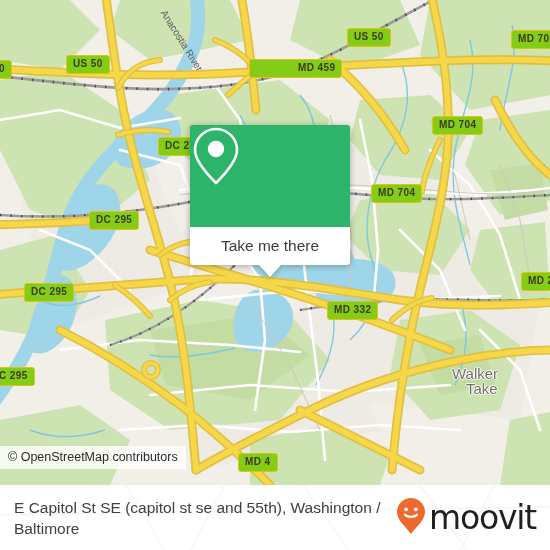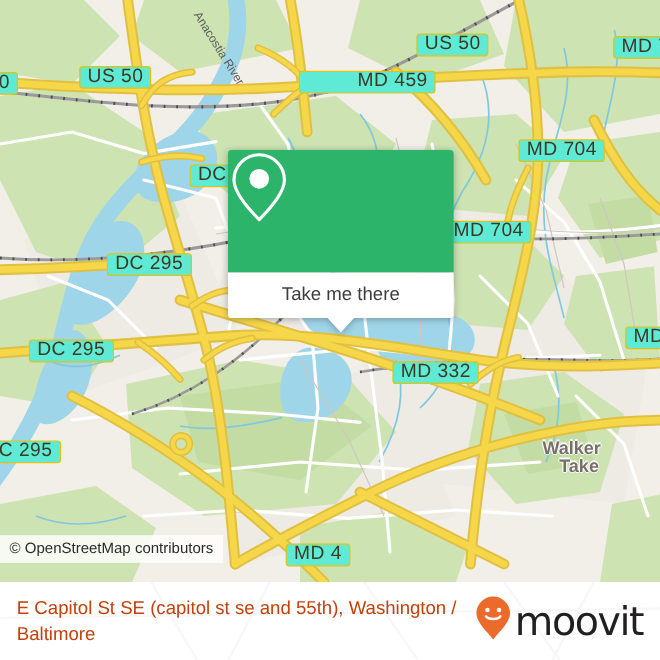--- a/index.html
+++ b/index.html
@@ -14,43 +14,42 @@
   .map{
     position:absolute;left:0;top:0;width:550px;height:485px;
     background:#f2efe9;
     overflow:hidden;
   }
   .map svg{position:absolute;left:0;top:0;}
 
   
   .shield{
     position:absolute;
-    background:#5eead4;
+    background:#84cc16;
     border:1.5px solid #e0c413;
     border-radius:3px;
     color:#3d3a22;
-    font-size:16px;
-    font-weight:normal;
+    font-size:10px;
+    font-weight:bold;
     letter-spacing:.4px;
     padding:2px 6px 3px 6px;
     white-space:nowrap;
     line-height:12px;
     box-sizing:border-box;
   }
   .place-label{
     position:absolute;
     color:#776f6a;
     font-size:15px;
     line-height:16px;
     text-align:center;
     white-space:nowrap;
     text-shadow:
       1px 0 0 rgba(255,255,255,.85),-1px 0 0 rgba(255,255,255,.85),
       0 1px 0 rgba(255,255,255,.85),0 -1px 0 rgba(255,255,255,.85);
-    font-weight: bold;
   }
   .river-label{
     position:absolute;
     color:#5b5b5b;
     font-size:10px;
     white-space:nowrap;
     transform-origin:0 0;
   }
 
   
@@ -60,21 +59,21 @@
     font-size:12.5px;
     color:#2b2b2b;
     padding:4px 8px 5px 8px;
     line-height:14px;
     white-space:nowrap;
   }
 
   
   .callout{
     position:absolute;left:190px;top:125px;
-    width:188px;
+    width:160px;
     filter:drop-shadow(0 1px 3px rgba(0,0,0,.30));
   }
   .callout-body{
     background:#2cb56a;
     height:102px;
     border-top-left-radius:3px;border-top-right-radius:3px;
     display:flex;align-items:center;justify-content:center;
   }
   .callout-footer{
     background:#ffffff;
@@ -104,21 +103,21 @@
   }
   .bottombar .wm{
     position:absolute;left:0;top:0;width:550px;height:65px;
     opacity:.07;
   }
   .caption{
     position:relative;
     flex:1 1 auto;
     font-size:15.5px;
     line-height:21px;
-    color:#c2410c;
+    color:#404040;
     padding-right:8px;
     max-width:400px;
   }
   .logo{
     position:relative;
     display:flex;align-items:center;
     flex:0 0 auto;
     margin-left:auto;
   }
   .logo-pin{flex:0 0 auto;margin-right:3px;}

